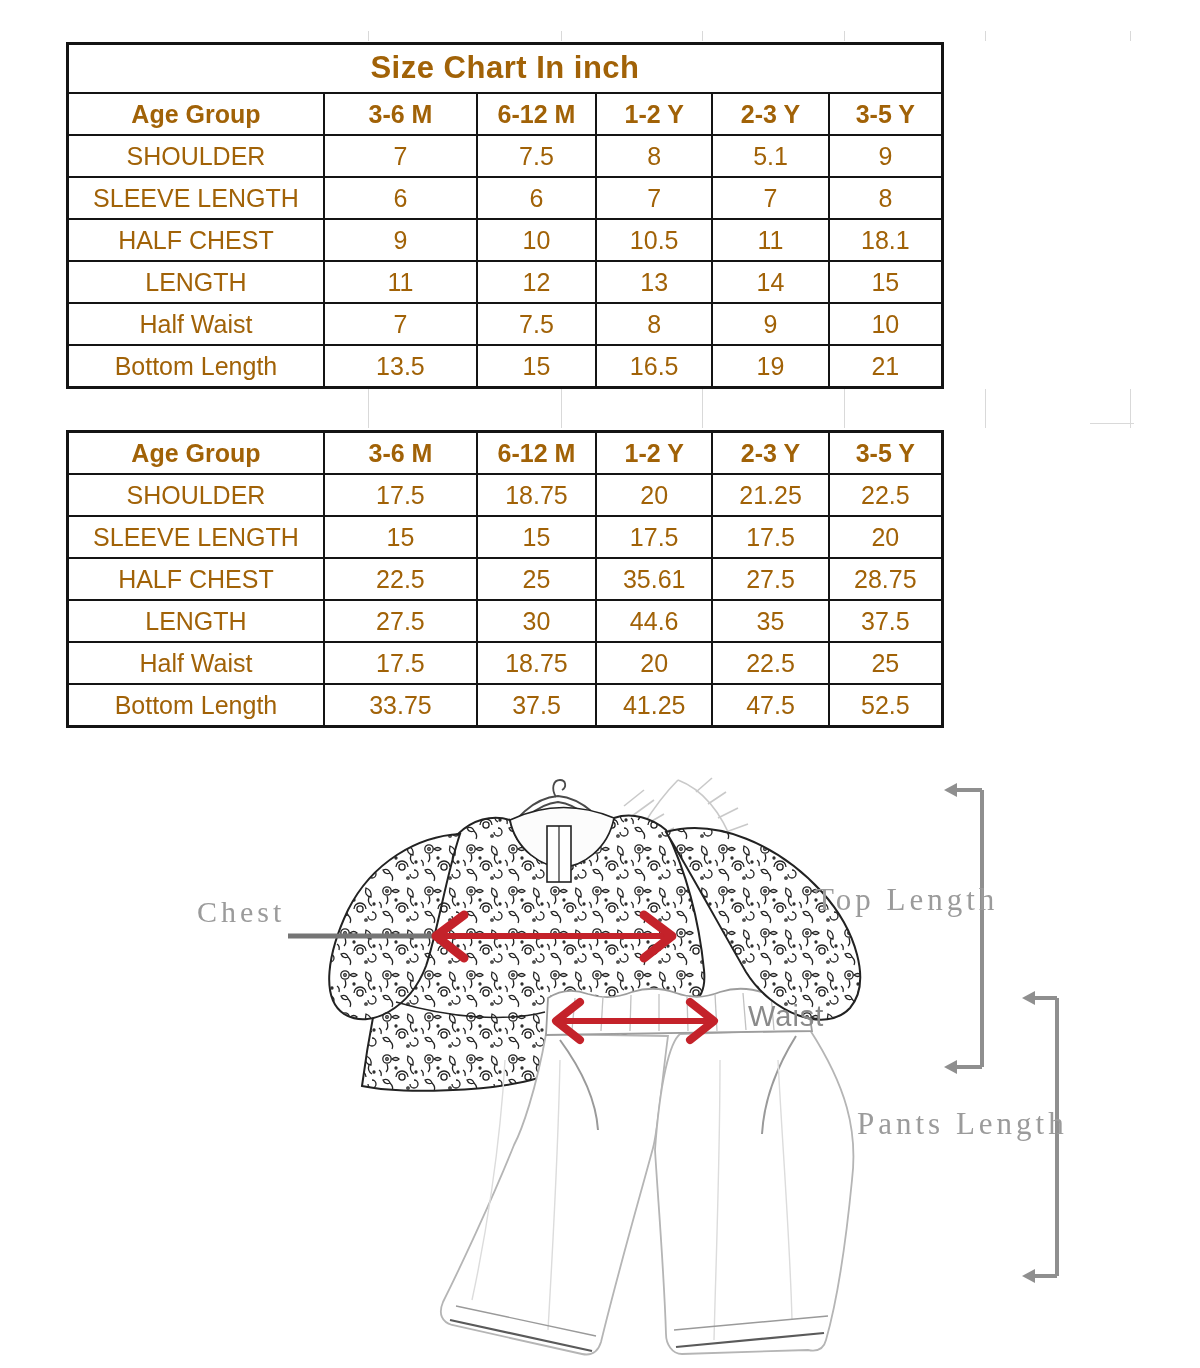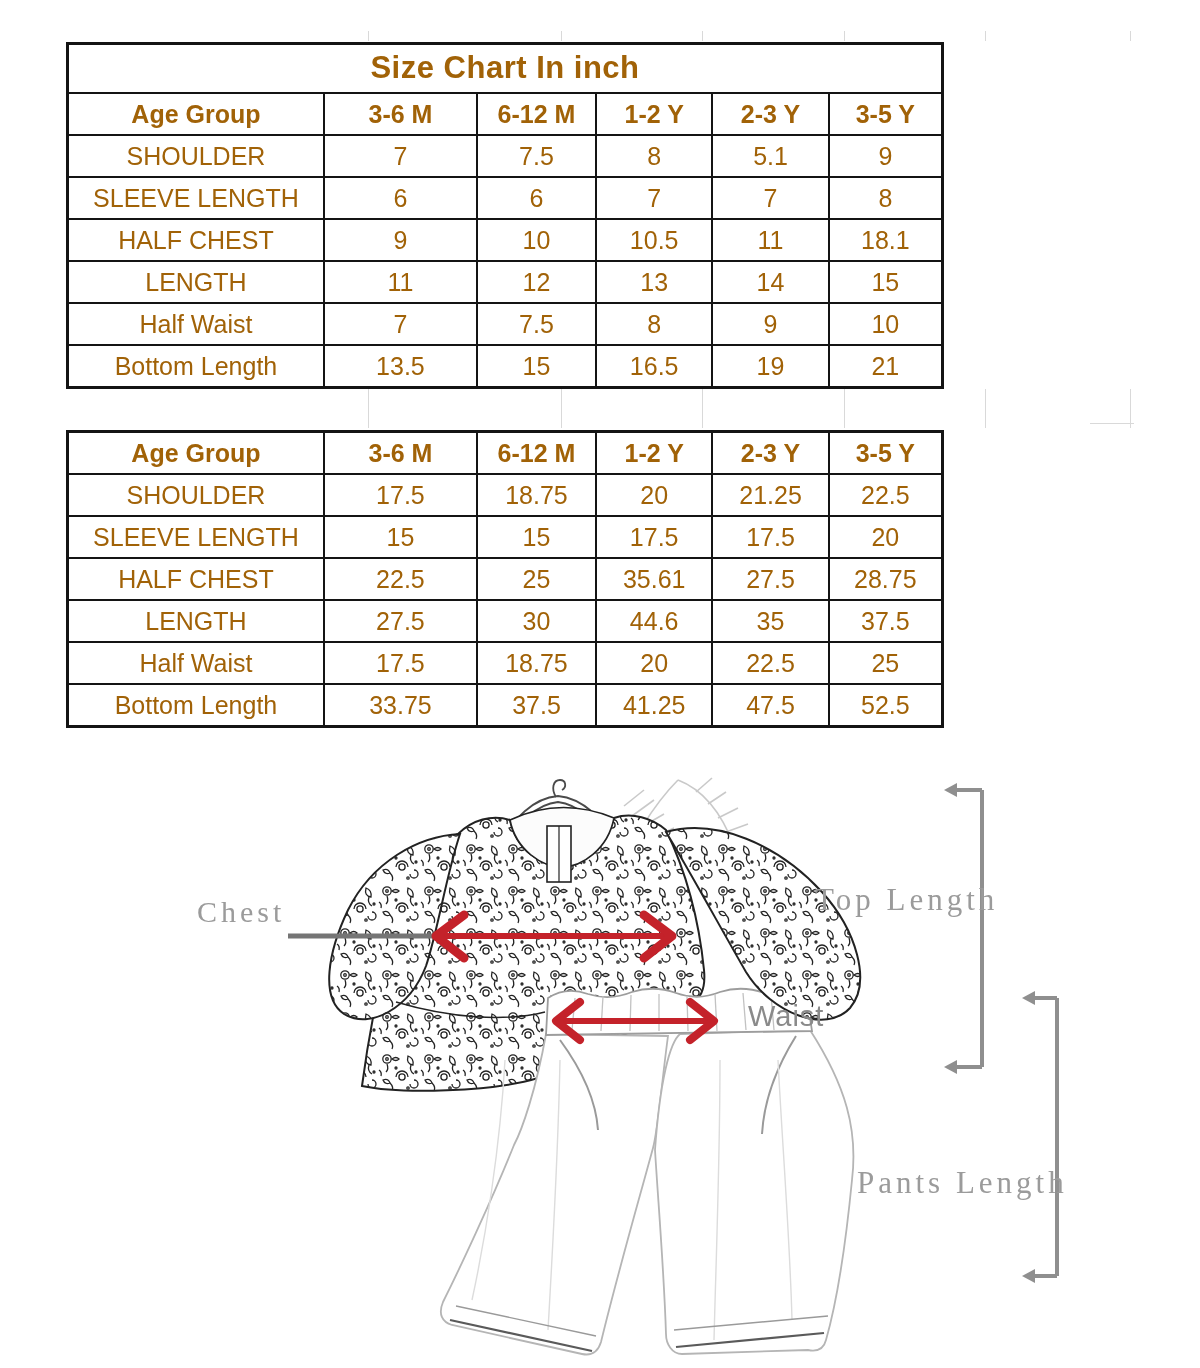--- a/index.html
+++ b/index.html
@@ -34,21 +34,21 @@
   .gl-v{width:1px;}
   .gl-h{height:1px;}
 
   
   .anno-label{position:absolute;white-space:nowrap;}
   .lbl-serif{font-family:Liberation Serif, serif;color:#9b9b9b;font-size:31px;letter-spacing:4px;}
   .lbl-sans{font-family:Liberation Sans, sans-serif;color:#8a8a8a;font-size:29px;letter-spacing:1px;}
   #chest-label{left:197px;top:895px;font-size:30px;}
   #waist-label{left:748px;top:1000px;}
   #top-length-label{left:815px;top:882px;}
-  #pants-length-label{left:857px;top:1165px;}
+  #pants-length-label{left:857px;top:1106px;}
 
   svg.diagram{position:absolute;left:0;top:772px;width:1200px;height:596px;}
 </style>
 </head>
 <body>
 
 <div class="canvas">
 
   <div class="gridline gl-v" style="left:368px;top:31px;height:10px;"></div>
   <div class="gridline gl-v" style="left:561px;top:31px;height:10px;"></div>

